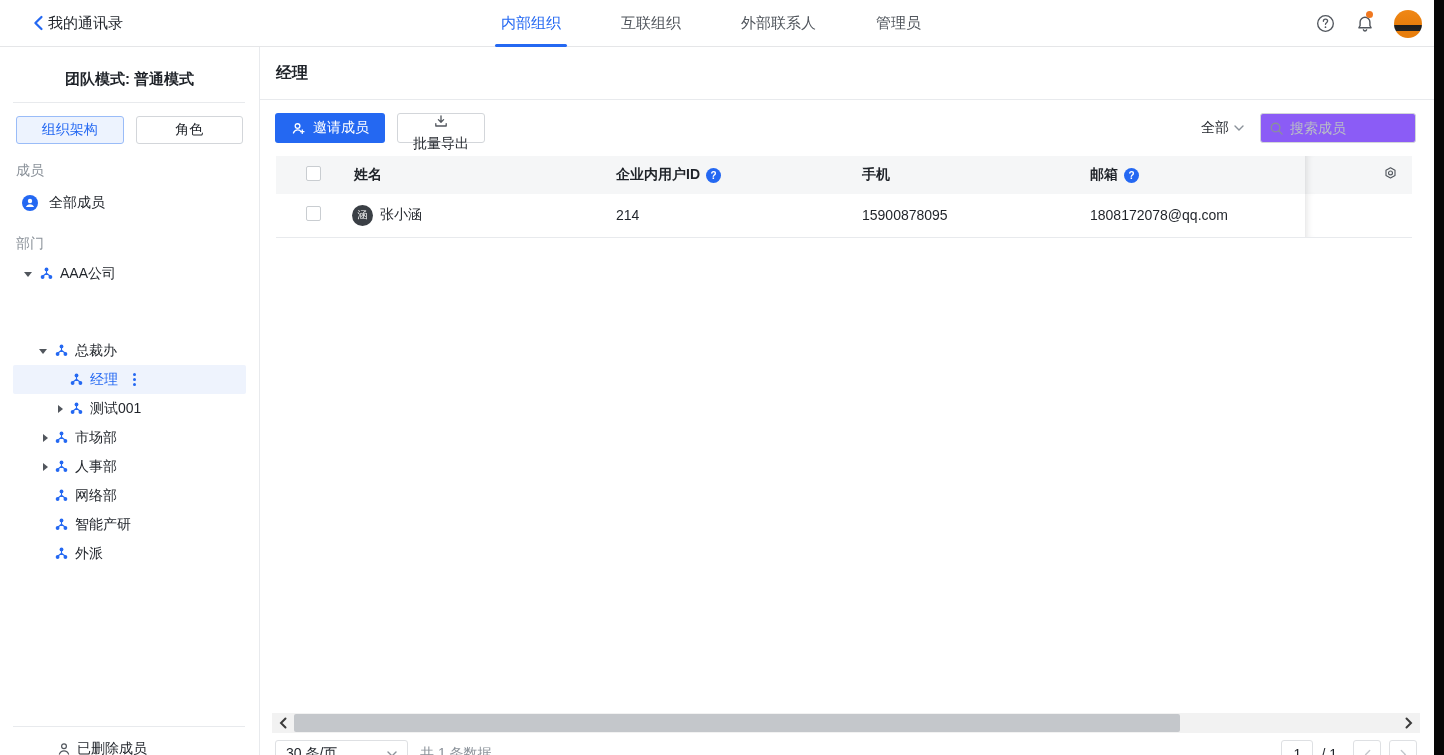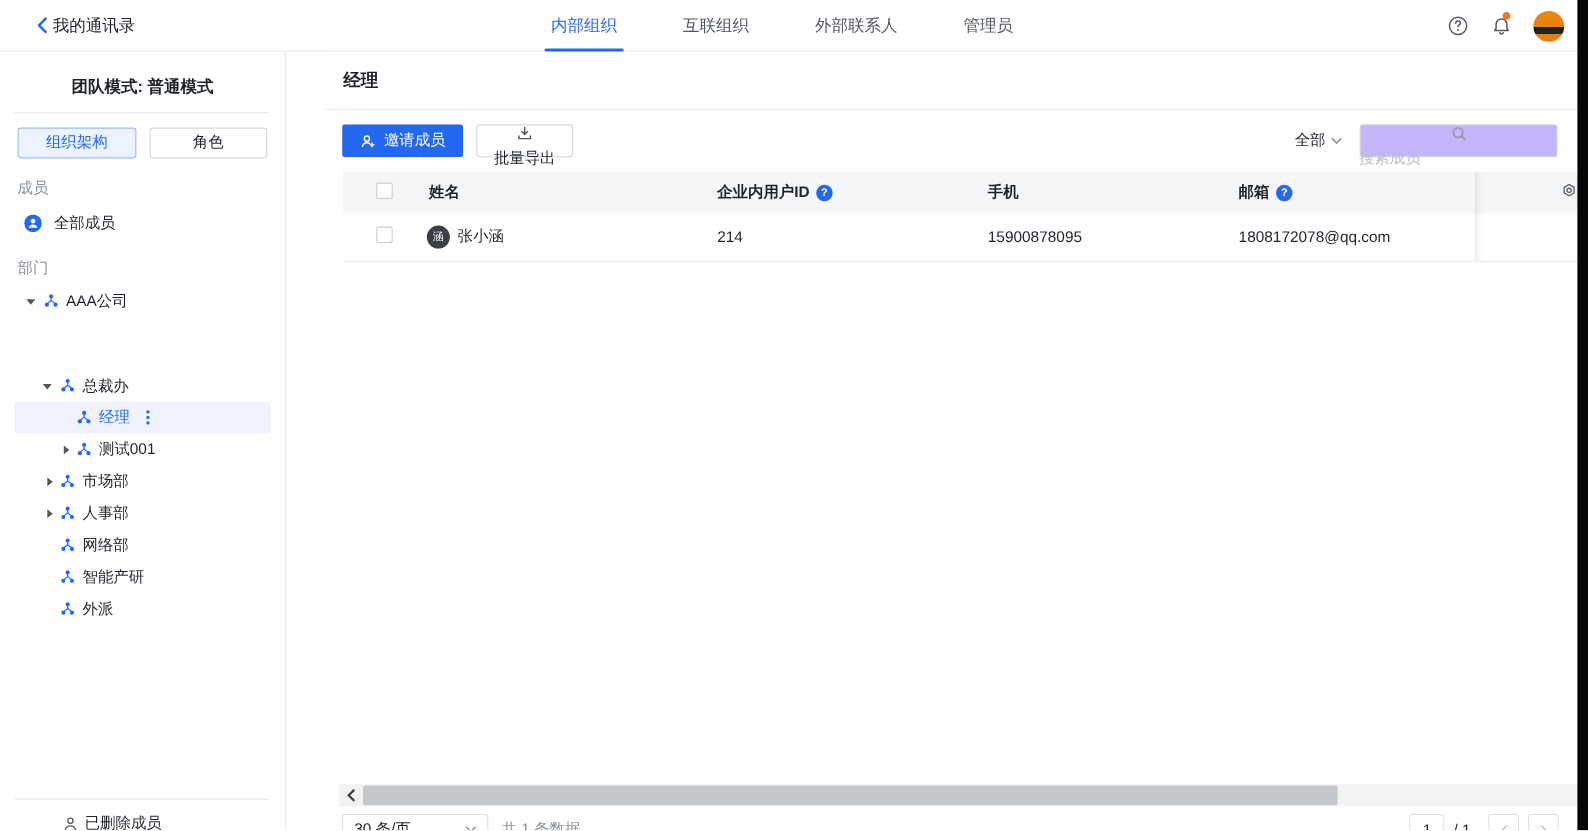--- a/index.html
+++ b/index.html
@@ -16,21 +16,21 @@
   .tab { position:relative; height:47px; display:flex; align-items:center; padding:0 6px; font-size:15px; color:#51565D; cursor:pointer; }
   .tab.active { color:#2468F2; font-weight:500; }
   .tab.active::after { content:''; position:absolute; left:0; right:0; bottom:0; height:3px; background:#2468F2; border-radius:1.5px; }
   .topbar-right { position:absolute; right:22px; top:0; height:47px; display:flex; align-items:center; gap:18px; }
   .icon-btn { width:22px; height:22px; display:inline-flex; align-items:center; justify-content:center; position:relative; cursor:pointer; }
   .bell-dot { position:absolute; top:-2px; right:3px; width:7px; height:7px; border-radius:50%; background:#F07820; }
   .avatar { width:28px; height:28px; border-radius:50%;
     background:linear-gradient(180deg,#F08715 0%,#E87E0C 52%,#1c1c1c 52%,#242424 76%,#E87E0C 76%); }
 
   
-  .body { position:absolute; top:47px; left:0; right:0; bottom:0; display:flex;gap:36px; }
+  .body { position:absolute; top:47px; left:0; right:0; bottom:0; display:flex; }
   .black-strip { position:absolute; top:0; right:0; width:10px; height:755px; background:#060606; z-index:50; }
 
   
   .sidebar { position:relative; width:260px; min-width:260px; height:100%; background:#fff; border-right:1px solid #E8EAED; }
   .team-mode { padding-top:23px; text-align:center; font-size:15px; font-weight:bold; color:#1F2329; }
   .sb-divider { margin:13px 14px 0 13px; border-top:1px solid #E8EAED; }
   .seg-row { display:flex; gap:12px; padding:13px 16px 0 16px; }
   .seg-btn { flex:1; height:28px; display:flex; align-items:center; justify-content:center; font-size:14px;
     border:1px solid #D3D6DA; border-radius:3px; background:#fff; color:#1F2329; cursor:pointer; }
   .seg-btn.active { background:#EDF3FE; border-color:#9ABCF8; color:#2468F2; }
@@ -56,21 +56,21 @@
   
   .main { position:relative; flex:1; height:100%; background:#fff; overflow:hidden; }
   .page-title-row { height:53px; display:flex; align-items:center; padding-left:16px; border-bottom:1px solid #E8EAED; }
   .page-title { font-size:16px; font-weight:bold; color:#1F2329; }
   .toolbar { height:56px; display:flex; align-items:center; padding:0 28px 0 15px; }
   .btn { height:30px; display:inline-flex; align-items:center; gap:7px; border-radius:3px; font-size:14px; padding:0 15px; cursor:pointer; border:1px solid transparent; }
   .btn-primary { background:#2468F2; color:#fff; }
   .btn-plain { background:#fff; color:#1F2329; border-color:#D3D6DA; margin-left:12px;flex-direction:column; }
   .toolbar-right { margin-left:auto; display:flex; align-items:center; gap:16px; }
   .filter { display:flex; align-items:center; gap:5px; cursor:pointer; color:#1F2329; }
-  .search-box { width:180px; height:30px; border:1px solid #D3D6DA; border-radius:3px; display:flex; align-items:center; padding:0 8px; gap:6px; background:#c4b5fd;flex-direction:column; }
+  .search-box { width:156px; height:30px; border:1px solid #D3D6DA; border-radius:3px; display:flex; align-items:center; padding:0 8px; gap:6px; background:#8b5cf6; }
   .search-box input { border:none; outline:none; flex:1; font-size:14px; color:#1F2329; font-family:inherit; background:transparent; }
   .search-box input::placeholder { color:#B9BEC5; }
 
   table.members { border-collapse:collapse; table-layout:fixed; width:1136px; margin-left:16px; }
   table.members col.c-cb { width:60px; } table.members col.c-name { width:280px; }
   table.members col.c-id { width:246px; } table.members col.c-phone { width:228px; }
   table.members col.c-email { width:215px; } table.members col.c-ops { width:107px; }
   thead th { background:#F5F6F7; height:38px; text-align:left; font-size:14px; font-weight:bold; color:#1F2329; padding:0; }
   thead th.cb-cell, tbody td.cb-cell { padding-left:30px; }
   thead th .th-inner { display:flex; align-items:center; gap:6px; }

